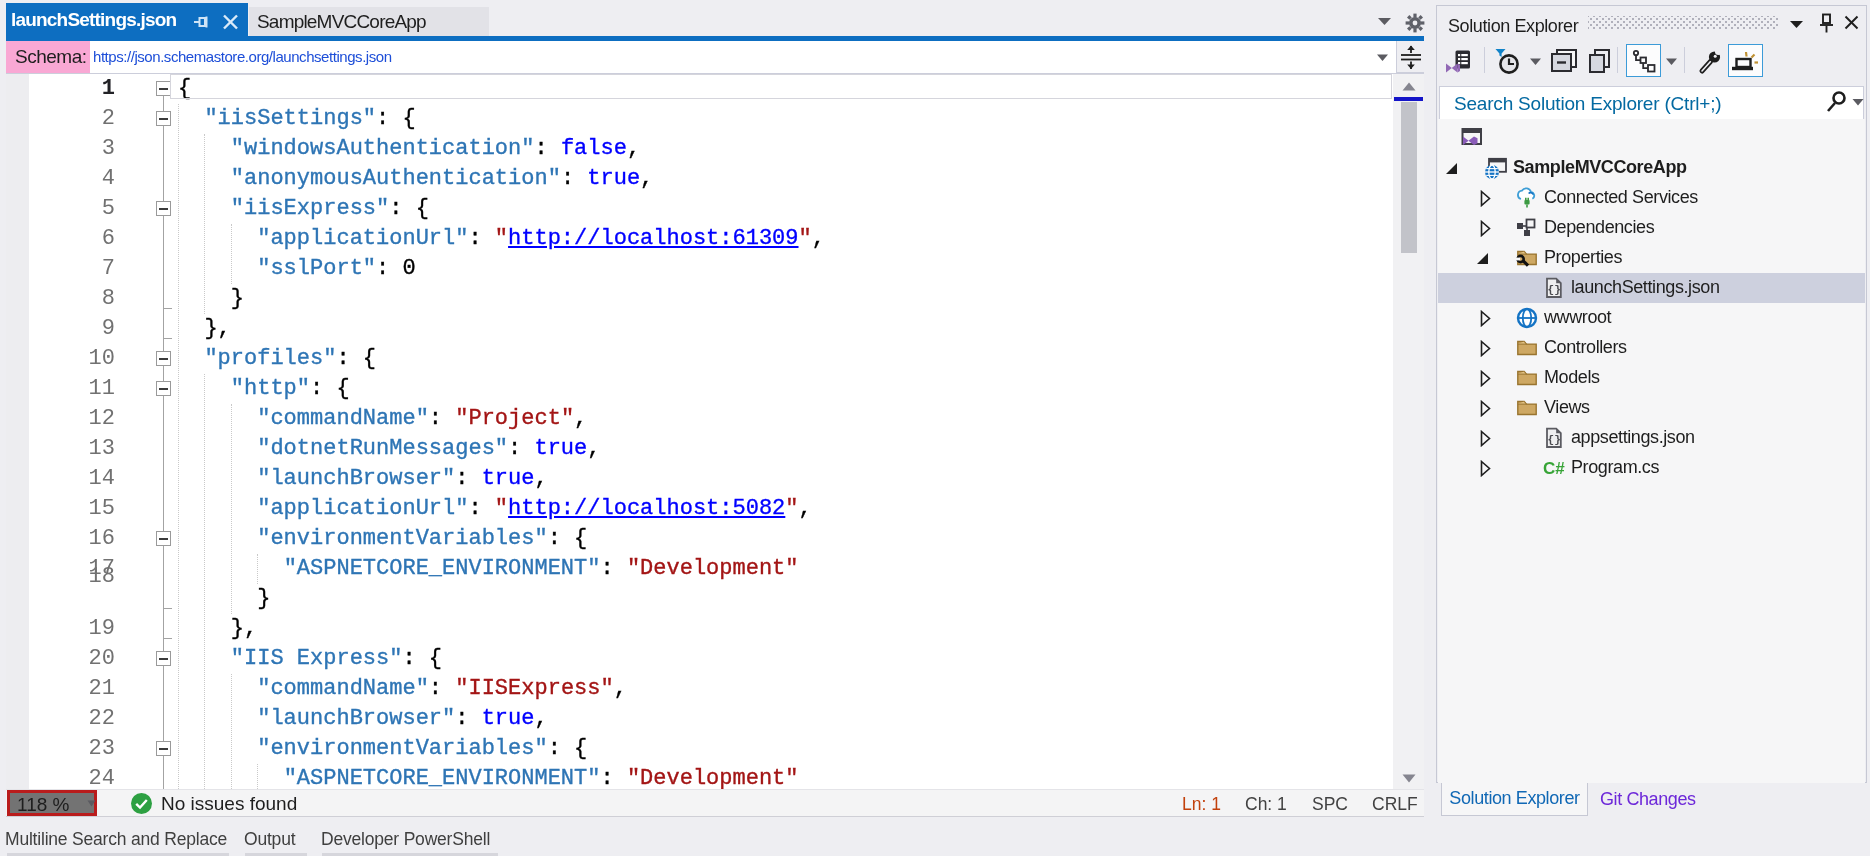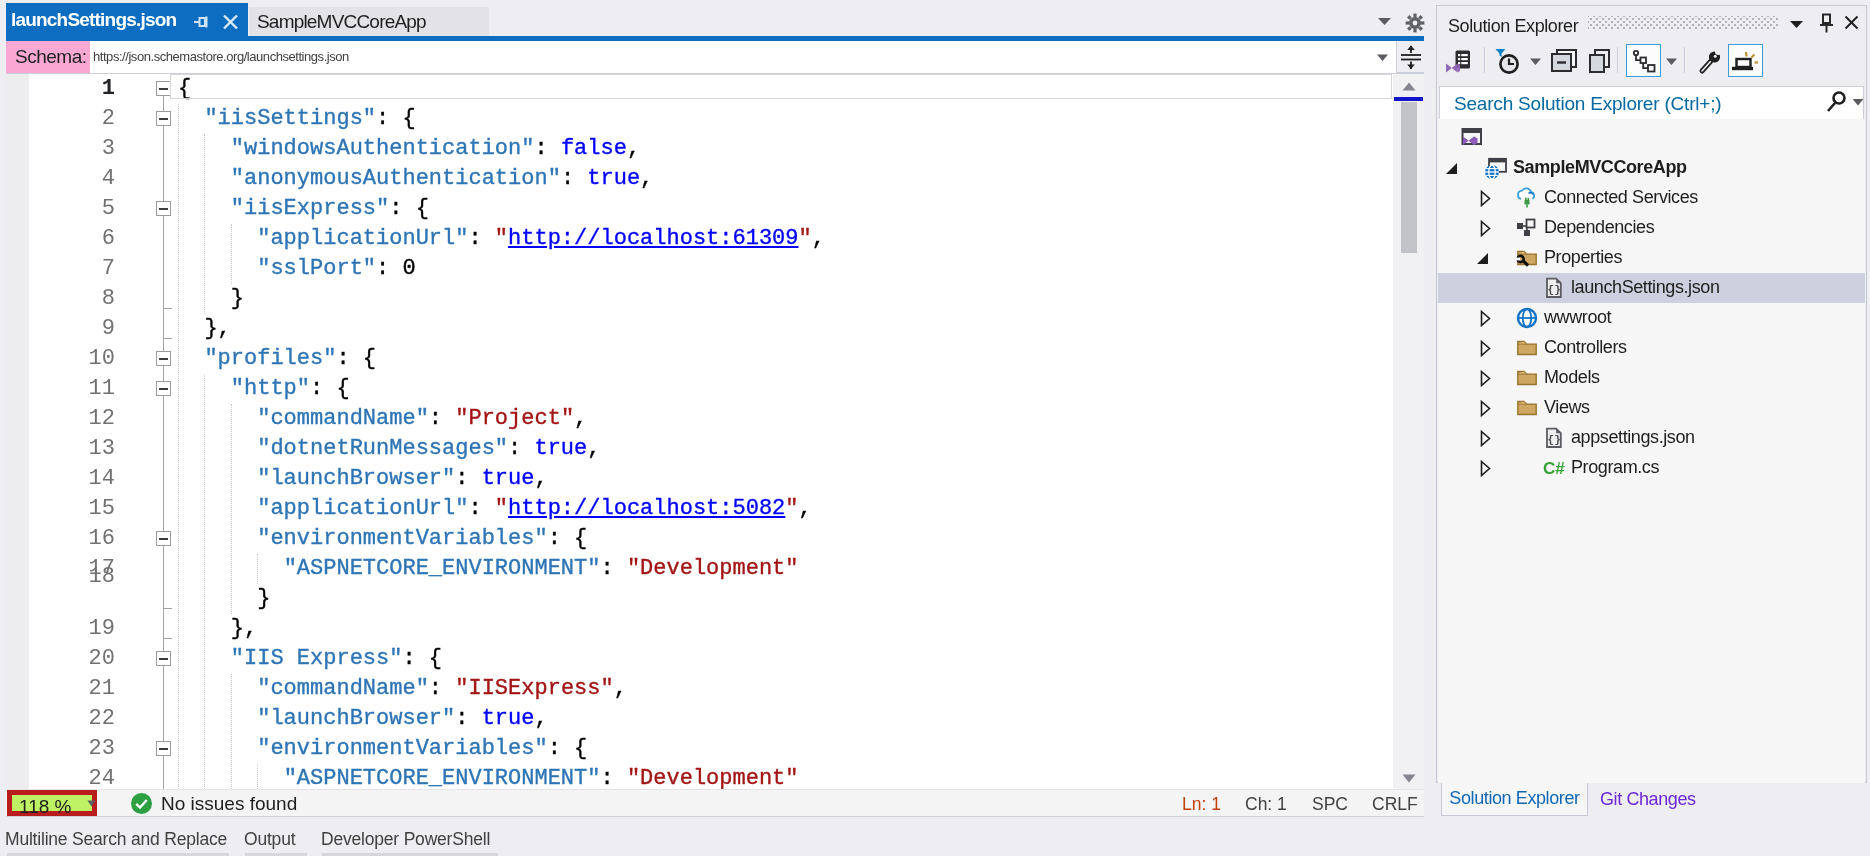--- a/index.html
+++ b/index.html
@@ -15,39 +15,39 @@
   
   #tab1 { left:6px; top:3px; width:242px; height:33px; background:#0D6EC1; color:#fff; }
   #tab1 span.t { position:absolute; left:5px; top:6px; font-size:19px; font-weight:bold; letter-spacing:-0.8px; }
   #tab2 { left:249px; top:7px; width:240px; height:29px; background:#E2E2E7; color:#1e1e1e; }
   #tab2 span.t { position:absolute; left:8px; top:4px; font-size:19px; letter-spacing:-0.8px; }
   #tabbar { left:6px; top:36px; width:1418px; height:5px; background:#0D6EC1; }
 
   
   #schemarow { left:6px; top:41px; width:1418px; height:33px; background:#fff; border-bottom:1px solid #CCCEDB; }
   #schemalabel { left:6px; top:41px; width:84px; height:32px; background:#f9a8d4; color:#1e1e1e; font-size:19px; letter-spacing:-0.5px; line-height:32px; padding-left:9px; }
-  #schematext { left:93px; top:41px; height:32px; color:#404040; font-size:13px; letter-spacing:-0.45px; line-height:32px; }
+  #schematext { left:93px; top:41px; height:32px; color:#1d4ed8; font-size:15px; letter-spacing:-0.45px; line-height:32px; }
 
   
   #code { left:6px; top:74px; width:1418px; height:715px; background:#fff; overflow:hidden; }
   #gmargin { left:0px; top:0px; width:23px; height:715px; background:#EDEDF0; }
   .lnum { position:absolute; width:90px; text-align:right; color:#717171; font-family:"Liberation Mono",monospace; font-size:22px; line-height:30px; }
   .cline { position:absolute; left:172px; white-space:pre; }
   .guide { position:absolute; width:1px; border-left:1px dotted #c9c9c9; }
   .fbox { position:absolute; width:15px; height:15px; background:#fff; border:1px solid #9a9a9a; }
   .fbox::after { content:""; position:absolute; left:2px; right:2px; top:5.5px; border-top:2px solid #3b3b3b; }
   #outline-v { position:absolute; left:157px; width:1px; background:#a3a3a3; }
   .tick { position:absolute; left:157px; width:9px; height:1px; background:#a3a3a3; }
 
   
   #vsb { left:1393px; top:74px; width:31px; height:715px; background:#F1F1F3; }
 
   
   #statusrow { left:6px; top:789px; width:1418px; height:28px; background:#F4F4F5; border-top:1px solid #E4E4E8; border-bottom:1px solid #CFCFD6; font-size:19px; color:#1e1e1e; }
-  #zoombox { left:7px; top:790px; width:90px; height:26px; background:#bef264; border:5px solid #b91c1c; font-size:19px; color:#1e1e1e; line-height:24px; padding-left:7px; }
+  #zoombox { left:7px; top:790px; width:90px; height:26px; background:#737373; border:3px solid #b91c1c; font-size:19px; color:#1e1e1e; line-height:24px; padding-left:7px; }
 
   
   .btab { position:absolute; top:829px; font-size:17.5px; letter-spacing:-0.2px; color:#3f3f3f; }
 
   
   #panel { left:1436px; top:5px; width:431px; height:778px; background:#EEEEF2; border:1px solid #C6C8D4; }
   #setitle { position:absolute; left:11px; top:10px; font-size:18px; letter-spacing:-0.4px; color:#1e1e1e; }
   #sesearch { position:absolute; left:2px; top:80px; width:425px; height:35px; background:#fff; border:1px solid #CCCEDB; }
   #sesearch span { position:absolute; left:14px; top:6px; font-size:19px; letter-spacing:-0.2px; color:#0369a1; }
   #tree { position:absolute; left:1px; top:113px; width:427px; height:664px; background:#F6F6F7; overflow:hidden; }

